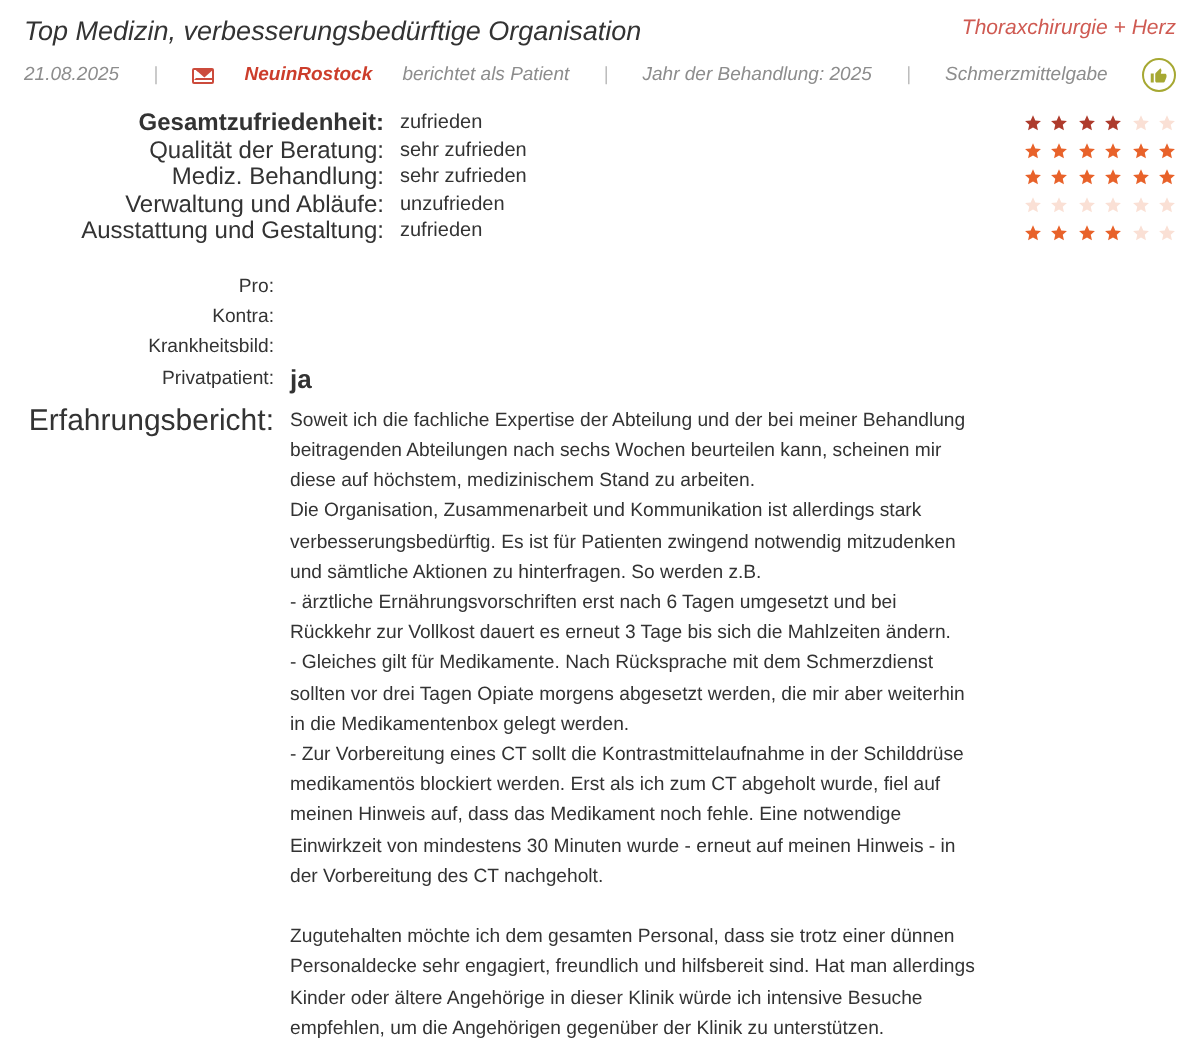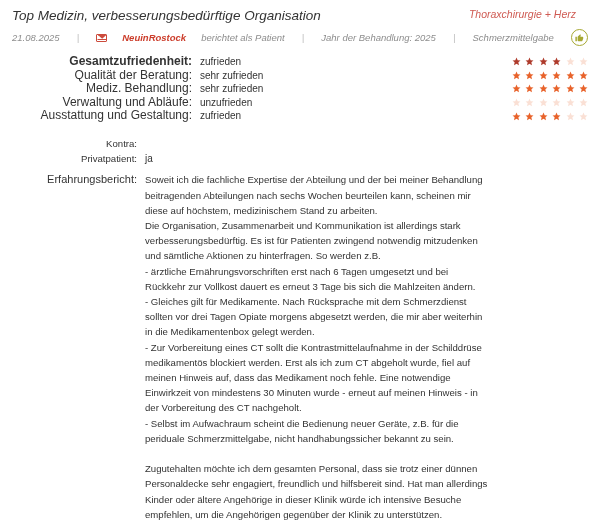--- a/index.html
+++ b/index.html
@@ -30,21 +30,21 @@
   .title {
     font-size: 13.5px;
     color: #333333;
     font-weight: 400;
     line-height: 17px;
     padding-right: 140px;
   }
   .dept {
     position: absolute;
     top: 7px;
-    right: 24px;
+    right: 12px;
     font-size: 10.5px;
     color: #cf5a52;
     line-height: 15px;
     white-space: nowrap;
   }
   .meta {
     margin-top: 5px;
     font-size: 9.5px;
     color: #8d8d8d;
     line-height: 14px;
@@ -163,37 +163,38 @@
   .detail-label {
     width: 133px;
     text-align: right;
     font-size: 9.6px;
     color: #333333;
     padding-right: 8px;
     box-sizing: border-box;
     line-height: 15.2px;
   }
   .detail-value {
-    font-size: 10px;
+    font-size: 13px;
     color: #333333;
     line-height: 15.2px;
+    font-weight: bold;
   }
 
   
   .report {
     margin-top: 6px;
     padding: 0 12px;
     display: flex;
     align-items: flex-start;
   }
   .report-label {
     width: 133px;
     min-width: 133px;
     text-align: right;
-    font-size: 11px;
+    font-size: 15px;
     color: #333333;
     padding-right: 8px;
     box-sizing: border-box;
     line-height: 15.2px;
   }
   .report-body {
     font-size: 9.6px;
     color: #333333;
     line-height: 15.2px;
     max-width: 344px;
@@ -409,35 +410,42 @@
             <svg width="9" height="9" viewBox="0 0 24 24" class="star">
               <path fill="#fae0d5" d="M12 1.6l3.1 6.9 7.5.8-5.6 5 1.6 7.4L12 17.9 5.4 21.7 7 14.3 1.4 9.3l7.5-.8z"></path>
             </svg>
           </span>
         </div>
       </div>
     </div>
 
   <div class="details">
       <div class="detail-row">
+        <div class="detail-label">Pro:</div>
+        <div class="detail-value"></div>
+      </div>
+      <div class="detail-row">
         <div class="detail-label">Kontra:</div>
+        <div class="detail-value"></div>
+      </div>
+      <div class="detail-row">
+        <div class="detail-label">Krankheitsbild:</div>
         <div class="detail-value"></div>
       </div>
       <div class="detail-row">
         <div class="detail-label">Privatpatient:</div>
         <div class="detail-value">ja</div>
       </div>
     </div>
 
   <div class="report">
     <div class="report-label">Erfahrungsbericht:</div>
     <div class="report-body">
         <p>Soweit ich die fachliche Expertise der Abteilung und der bei meiner Behandlung beitragenden Abteilungen nach sechs Wochen beurteilen kann, scheinen mir diese auf höchstem, medizinischem Stand zu arbeiten.</p>
         <p>Die Organisation, Zusammenarbeit und Kommunikation ist allerdings stark verbesserungsbedürftig. Es ist für Patienten zwingend notwendig mitzudenken und sämtliche Aktionen zu hinterfragen. So werden z.B.</p>
         <p>- ärztliche Ernährungsvorschriften erst nach 6 Tagen umgesetzt und bei Rückkehr zur Vollkost dauert es erneut 3 Tage bis sich die Mahlzeiten ändern.</p>
         <p>- Gleiches gilt für Medikamente. Nach Rücksprache mit dem Schmerzdienst sollten vor drei Tagen Opiate morgens abgesetzt werden, die mir aber weiterhin in die Medikamentenbox gelegt werden.</p>
         <p>- Zur Vorbereitung eines CT sollt die Kontrastmittelaufnahme in der Schilddrüse medikamentös blockiert werden. Erst als ich zum CT abgeholt wurde, fiel auf meinen Hinweis auf, dass das Medikament noch fehle. Eine notwendige Einwirkzeit von mindestens 30 Minuten wurde - erneut auf meinen Hinweis - in der Vorbereitung des CT nachgeholt.</p>
-        <p>- Selbst im Aufwachraum scheint die Bedienung neuer Geräte, z.B. für die periduale Schmerzmittelgabe, nicht handhabungssicher bekannt zu sein.</p>
         <p class="gap">Zugutehalten möchte ich dem gesamten Personal, dass sie trotz einer dünnen Personaldecke sehr engagiert, freundlich und hilfsbereit sind. Hat man allerdings Kinder oder ältere Angehörige in dieser Klinik würde ich intensive Besuche empfehlen, um die Angehörigen gegenüber der Klinik zu unterstützen.</p>
       </div>
   </div>
 
 </div>
 
 </body></html>

